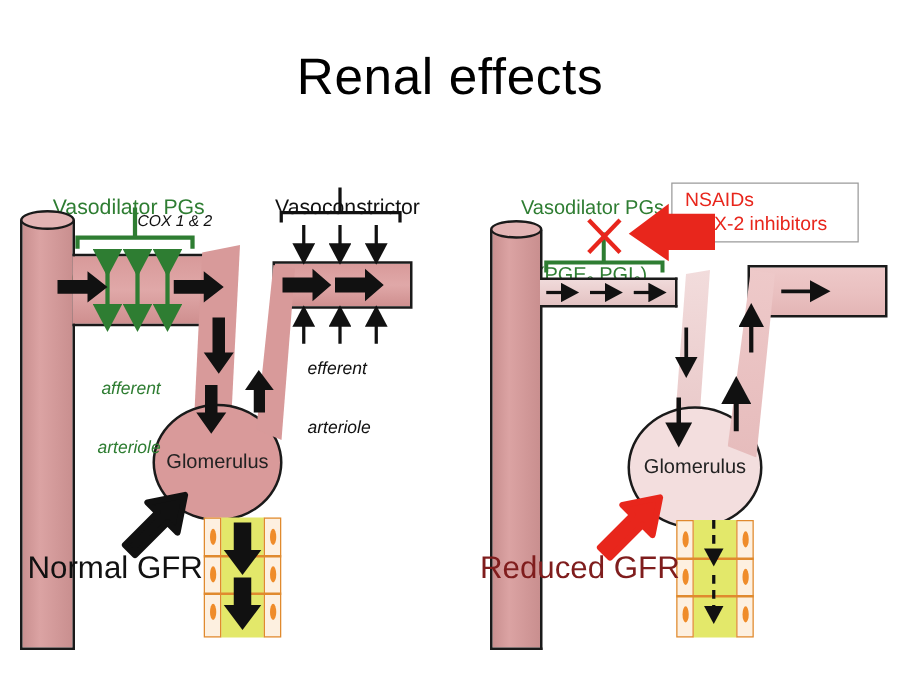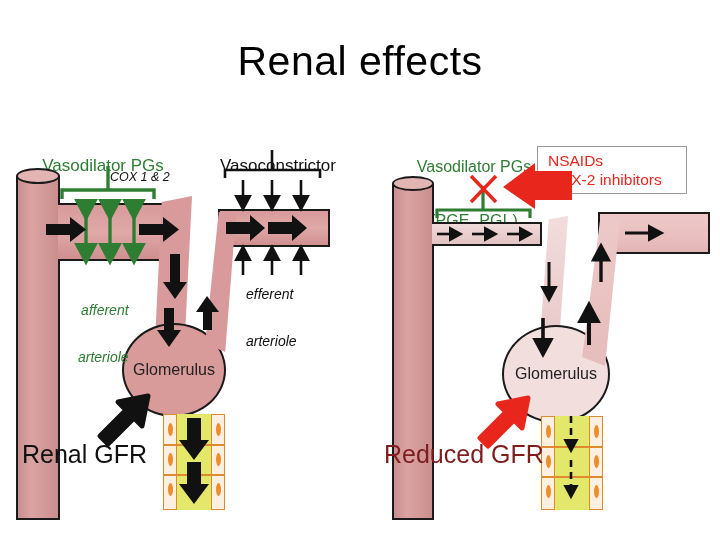--- a/index.html
+++ b/index.html
@@ -119,21 +119,21 @@
       <div class="tub-cellline" style="top:30px;"></div>
       <div class="tub-cellline" style="top:60px;"></div>
       <div class="tub-nuc" style="left:4.5px;top:9px;width:5px;height:13px;"></div>
       <div class="tub-nuc" style="left:4.5px;top:39px;width:5px;height:13px;"></div>
       <div class="tub-nuc" style="left:4.5px;top:69px;width:5px;height:13px;"></div>
       <div class="tub-nuc" style="left:52.5px;top:9px;width:5px;height:13px;"></div>
       <div class="tub-nuc" style="left:52.5px;top:39px;width:5px;height:13px;"></div>
       <div class="tub-nuc" style="left:52.5px;top:69px;width:5px;height:13px;"></div>
     </div>
 
-    <div class="lbl black" style="left:22px;top:440px;font-size:25px;">Renal GFR</div>
+    <div class="lbl black" style="left:22px;top:440px;font-size:25px;">Normal GFR</div>
   </div>
 
   <div>
 
     <div class="lbl green ctr" style="left:400px;top:122px;width:148px;font-size:16px;">
       <div>Vasodilator PGs</div>
       <div><span>(PGE</span><sub>2</sub><span> PGI</span><sub>2</sub><span>)</span></div>
     </div>
 
     <div class="nsaid-box" style="left:537px;top:146px;width:150px;height:48px;">

